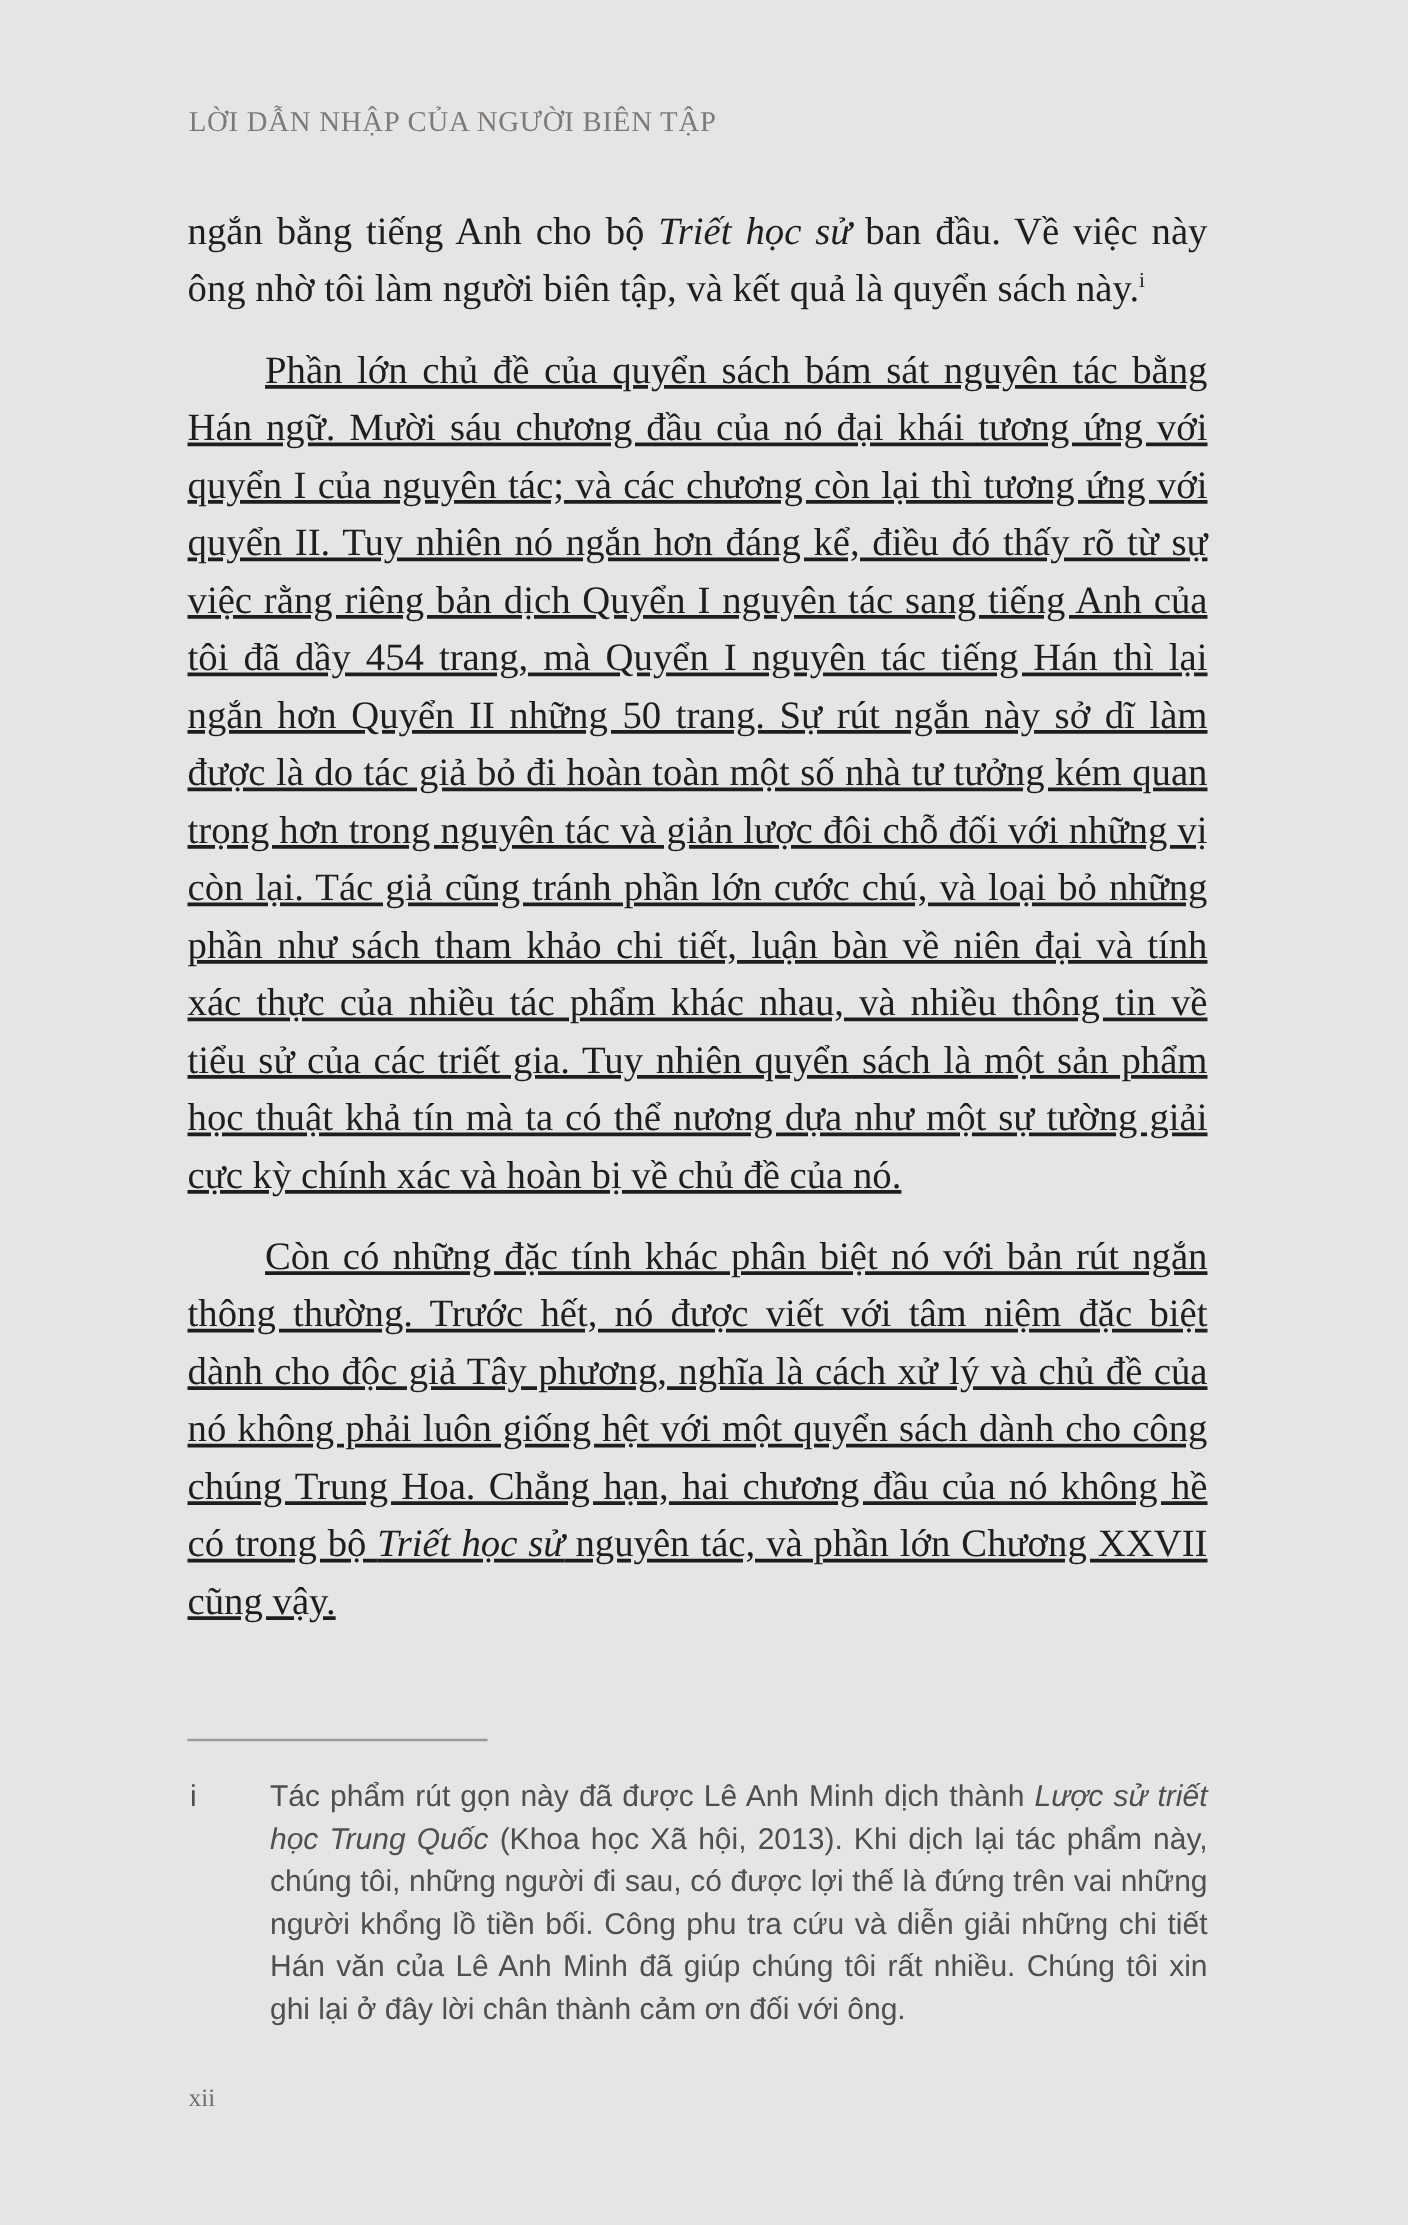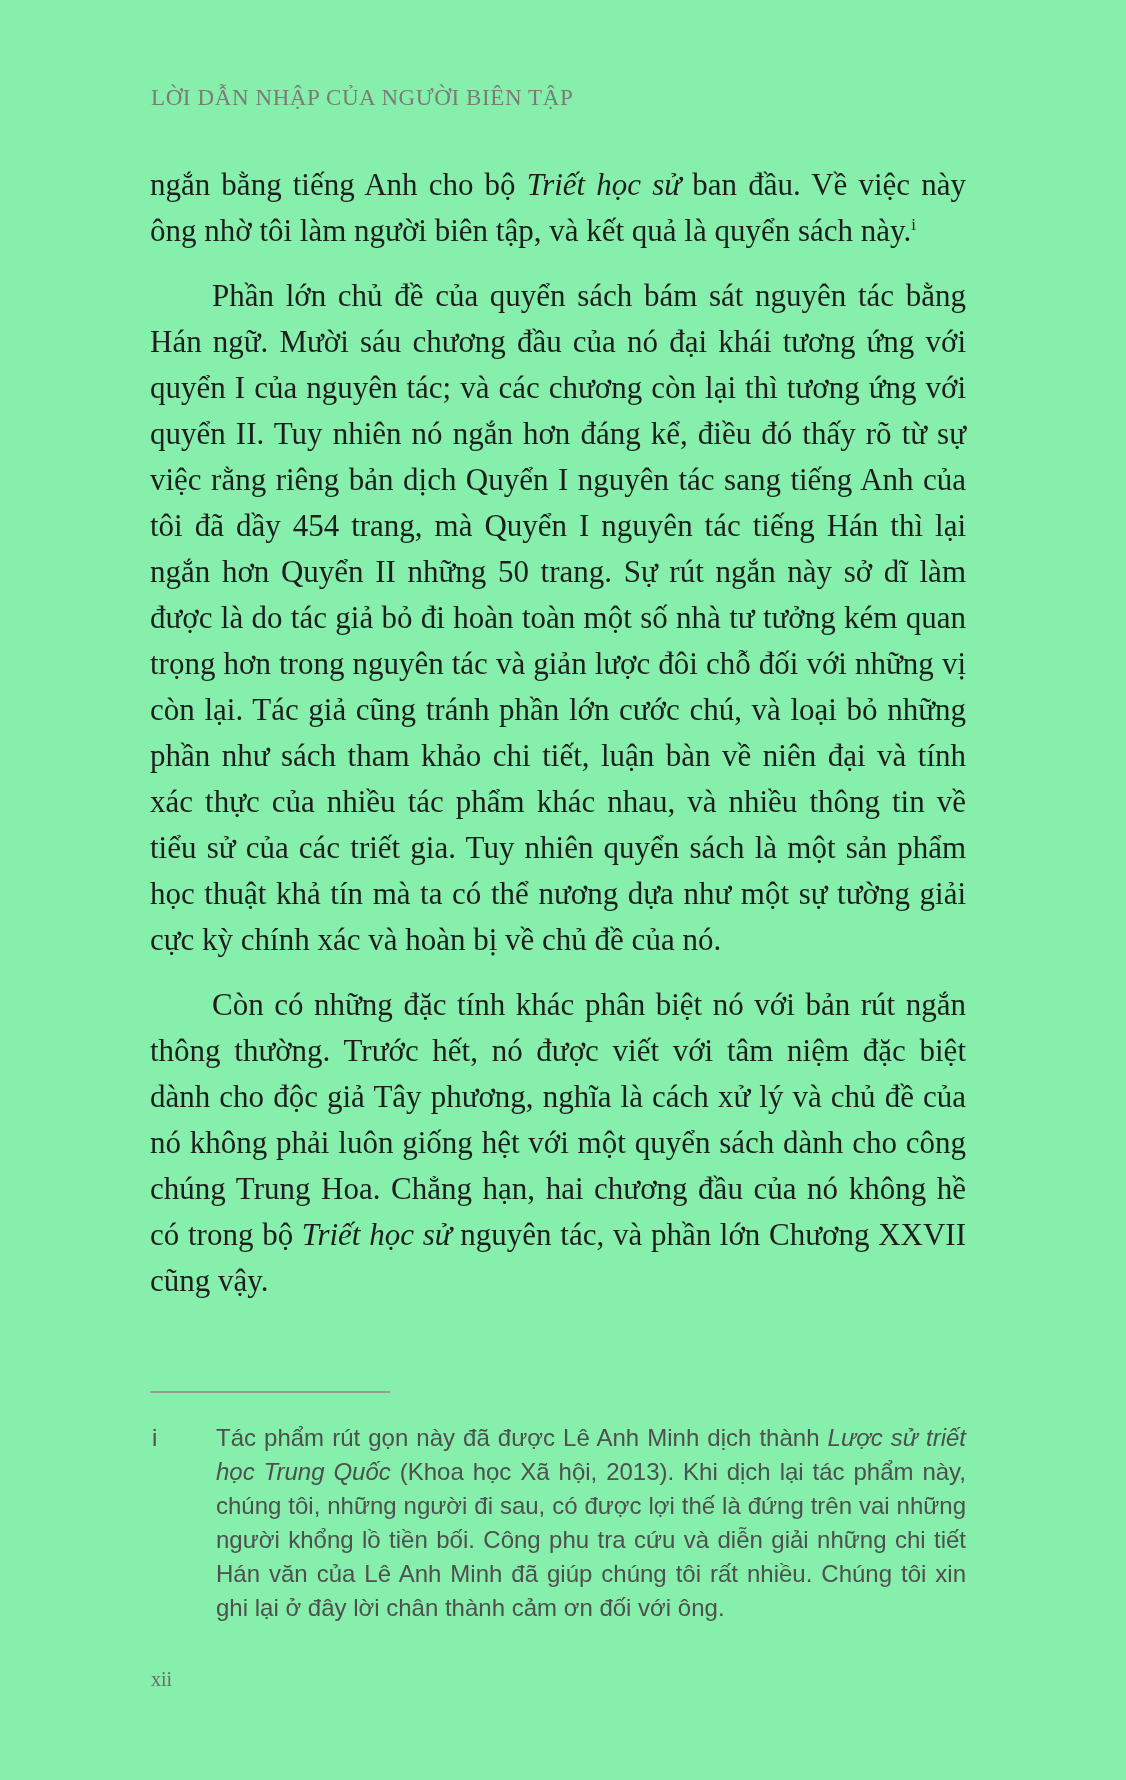--- a/index.html
+++ b/index.html
@@ -4,21 +4,21 @@
 <style>
   html, body {
     margin: 0;
     padding: 0;
     background: #ffffff;
   }
   .page {
     position: relative;
     width: 1126px;
     height: 1780px;
-    background: #86efac;
+    background: #e5e5e5;
     overflow: hidden;
     font-family: "Liberation Serif", serif;
   }
   .running-header {
     position: absolute;
     left: 151px;
     top: 84px;
     font-family: "Liberation Serif", serif;
     font-size: 23px;
     line-height: 28px;
@@ -38,20 +38,21 @@
     margin-top: 24px;
   }
   .para {
     margin: 0;
   }
   .para + .para {
     margin-top: 19px;
   }
   .para.indent {
     text-indent: 62px;
+    text-decoration: underline;
   }
   .para sup {
     font-size: 0.55em;
     line-height: 0;
     vertical-align: super;
   }
   .footnote-area {
     position: absolute;
     left: 150px;
     top: 1391px;

